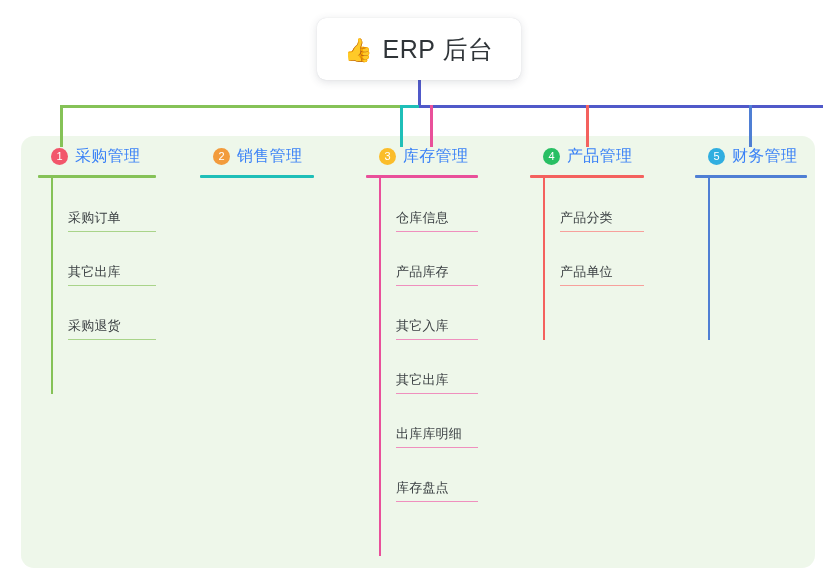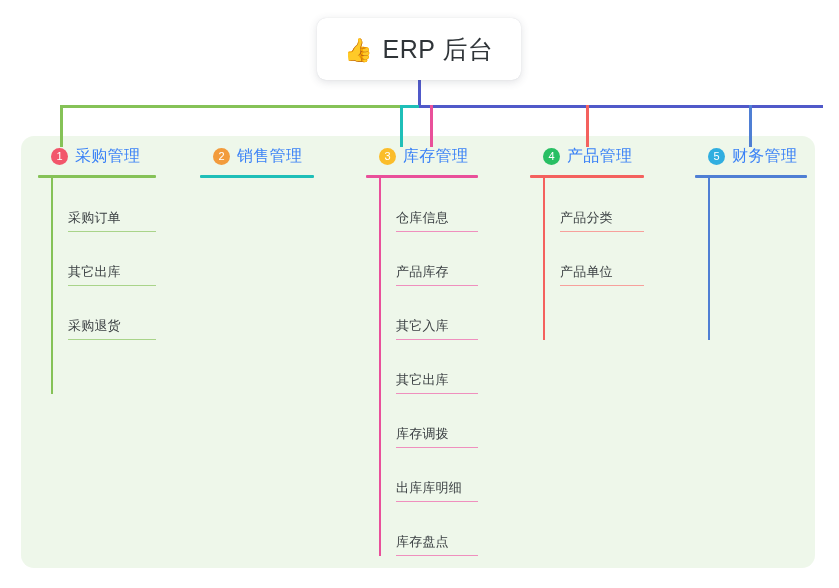--- a/index.html
+++ b/index.html
@@ -162,24 +162,20 @@
           </div>
           <div class="item">
             <div class="item-label">其它入库</div>
             <div class="item-rule" style="background: rgb(239, 143, 190);"></div>
           </div>
           <div class="item">
             <div class="item-label">其它出库</div>
             <div class="item-rule" style="background: rgb(239, 143, 190);"></div>
           </div>
           <div class="item">
-            <div class="item-label">库存调拨</div>
-            <div class="item-rule" style="background: rgb(239, 143, 190);"></div>
-          </div>
-          <div class="item">
             <div class="item-label">出库库明细</div>
             <div class="item-rule" style="background: rgb(239, 143, 190);"></div>
           </div>
           <div class="item">
             <div class="item-label">库存盘点</div>
             <div class="item-rule" style="background: rgb(239, 143, 190);"></div>
           </div>
         </div>
       </div>
       <div class="col" style="left: 530px; width: 114px;">

